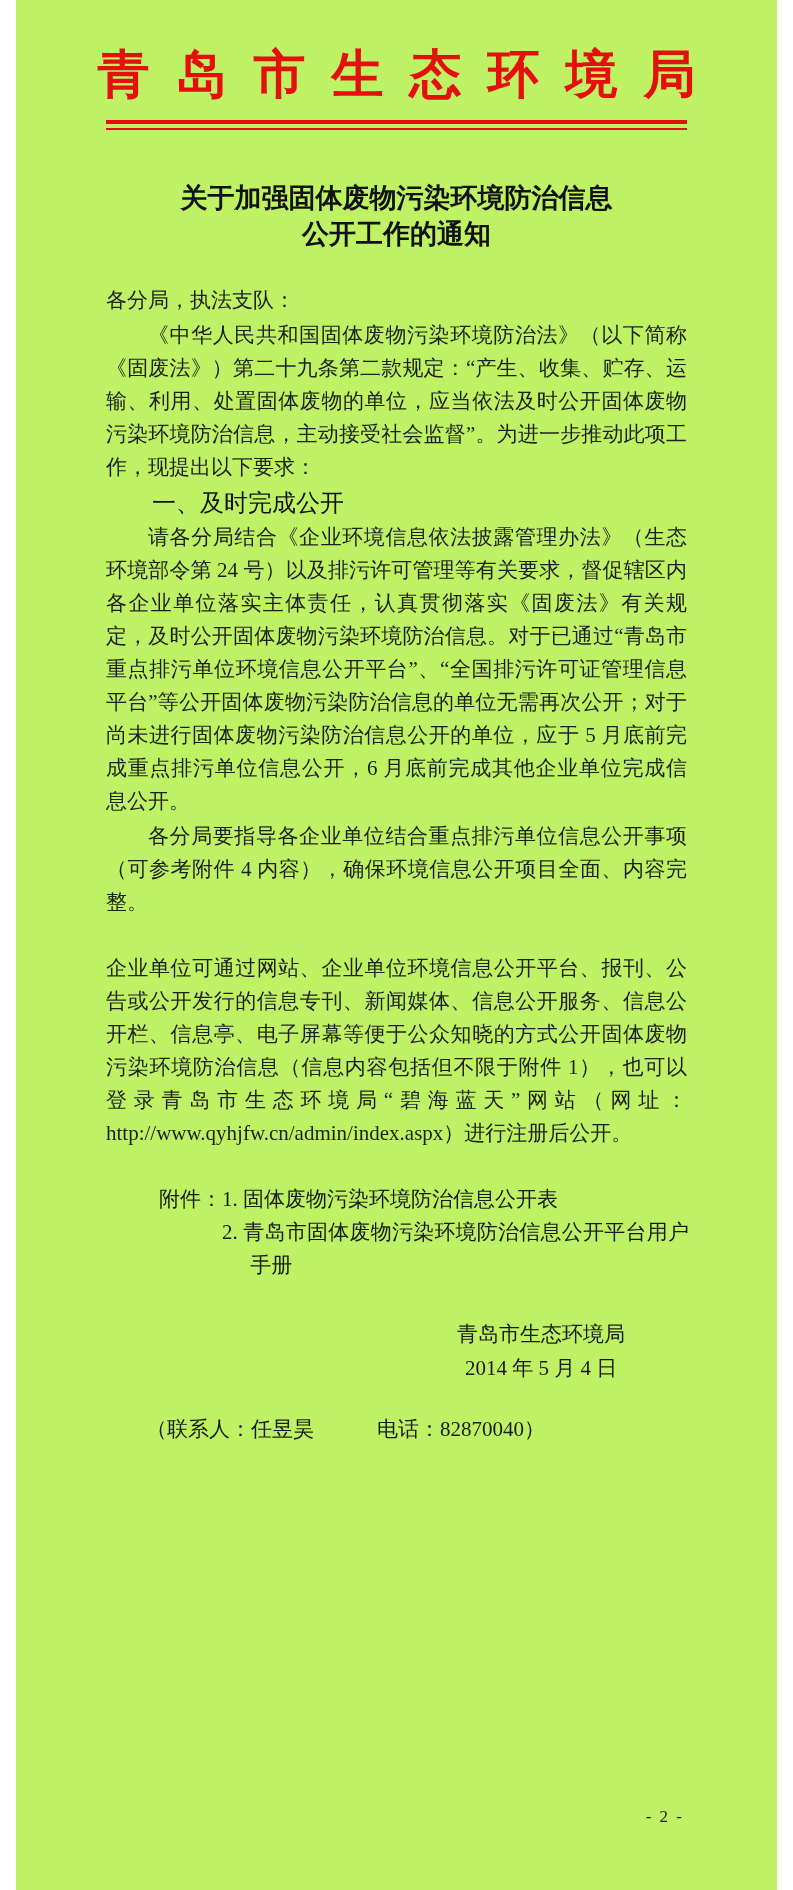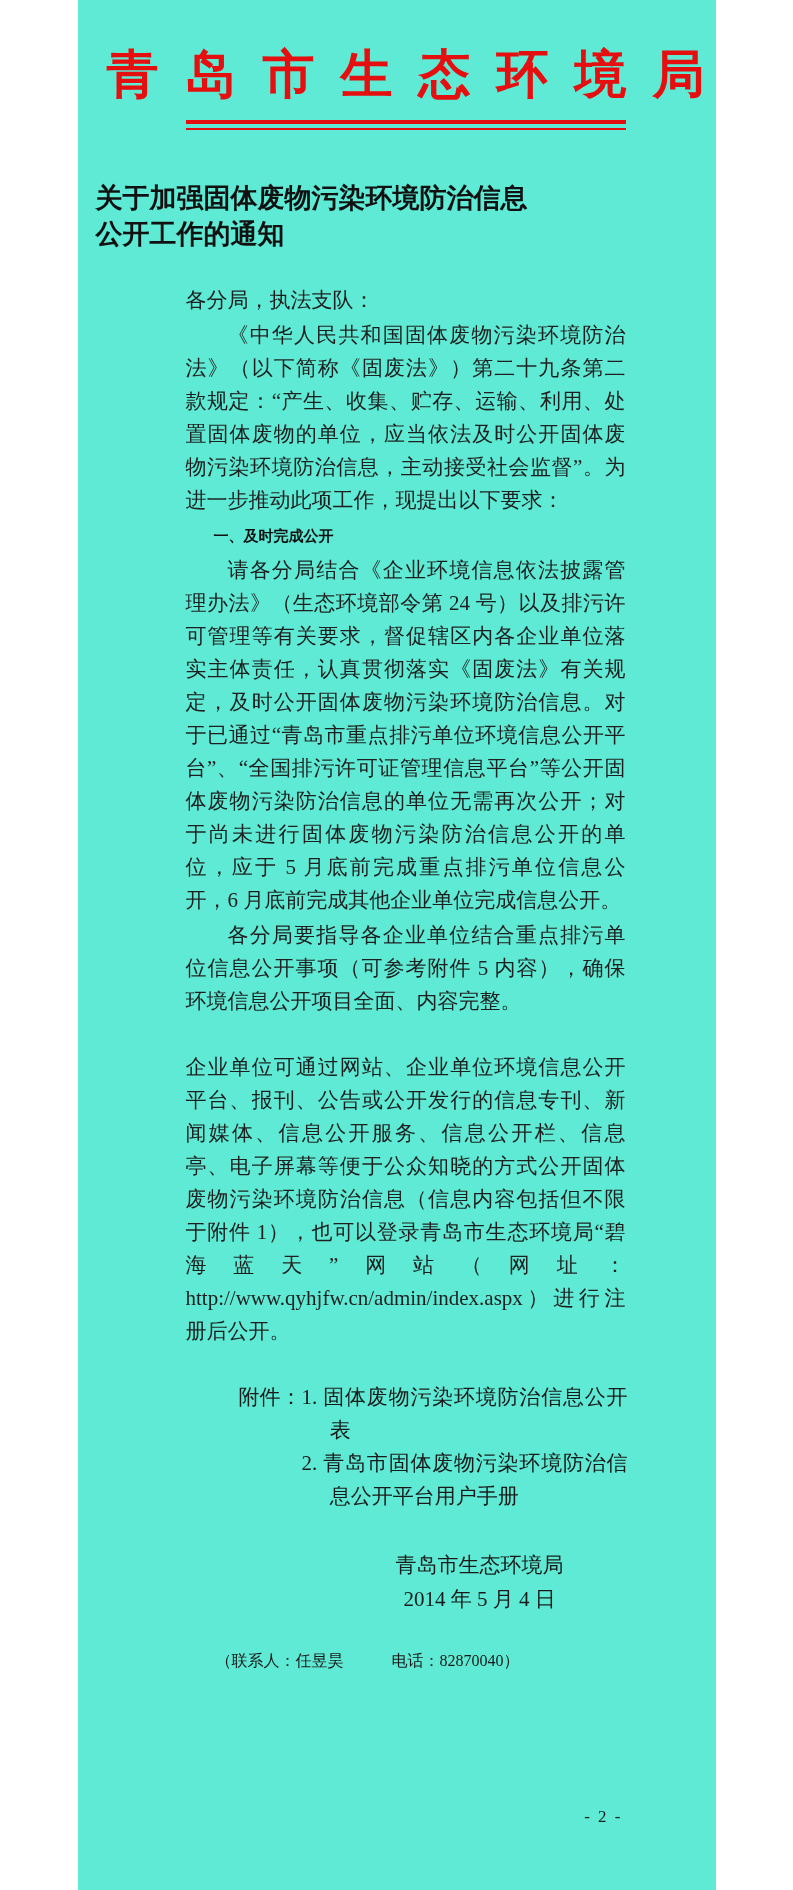--- a/index.html
+++ b/index.html
@@ -1,26 +1,25 @@
 <!DOCTYPE html>
 <html><head>
 <meta charset="utf-8">
 <style>
   * { margin: 0; padding: 0; box-sizing: border-box; }
   html, body { background: #ffffff; }
   .page {
     position: relative;
-    width: 638px;
+    width: 761px;
     height: 1890px;
     margin: 0 auto;
-    background: #5eead4;
+    background: #bef264;
     font-family: "Liberation Serif", "DejaVu Serif", serif;
     color: #1a1a1a;
     overflow: hidden;
-    padding-left: 18px;
   }
   
   .letterhead {
     margin-top: 44px;
     text-align: center;
     color: #e60f0f;
     font-weight: bold;
     font-size: 52px;
     line-height: 1.2;
     letter-spacing: 26px;
@@ -29,41 +28,42 @@
   }
   .letterhead-rule {
     margin: 14px 90px 0 90px;
     border-top: 4px solid #e60f0f;
     border-bottom: 2px solid #e60f0f;
     height: 10px;
   }
   
   .doc-title {
     margin-top: 50px;
+    text-align: center;
     font-size: 27px;
     font-weight: bold;
     line-height: 36px;
     color: #111;
   }
   
   .body {
     margin: 32px 88px 0 88px;
     font-size: 21px;
     line-height: 33px;
     text-align: justify;
     color: #1f1f1f;
   }
   .body p { margin: 2px; }
   .para { text-indent: 2em; }
   .no-indent { text-indent: 0; }
   .gap { margin-top: 33px !important; }
   .section-heading {
     font-family: "Liberation Sans", "DejaVu Sans", sans-serif;
-    font-size: 15px;
-    font-weight: bold;
+    font-size: 24px;
+    font-weight: normal;
     line-height: 33px;
     text-indent: 2em;
     color: #111;
   }
   
   .attachments {
     margin: 33px 88px 0 143px;
     font-size: 21px;
     line-height: 33px;
     display: flex;
@@ -80,21 +80,21 @@
   .signature {
     margin: 35px 152px 0 auto;
     width: fit-content;
     text-align: center;
     font-size: 21px;
     line-height: 34px;
   }
   
   .contact {
     margin: 28px 88px 0 88px;
-    font-size: 16px;
+    font-size: 21px;
     line-height: 33px;
     text-indent: 2em;
   }
   
   .page-number {
     position: absolute;
     right: 93px;
     bottom: 63px;
     font-size: 17px;
     letter-spacing: 2px;
@@ -115,21 +115,21 @@
     <div>公开工作的通知</div>
   </div>
 
   <div class="body">
     <p class="no-indent">各分局，执法支队：</p>
     <p class="para">《中华人民共和国固体废物污染环境防治法》（以下简称《固废法》）第二十九条第二款规定：“产生、收集、贮存、运输、利用、处置固体废物的单位，应当依法及时公开固体废物污染环境防治信息，主动接受社会监督”。为进一步推动此项工作，现提出以下要求：</p>
 
     <h3 class="section-heading">一、及时完成公开</h3>
     <p class="para">请各分局结合《企业环境信息依法披露管理办法》（生态环境部令第 24 号）以及排污许可管理等有关要求，督促辖区内各企业单位落实主体责任，认真贯彻落实《固废法》有关规定，及时公开固体废物污染环境防治信息。对于已通过“青岛市重点排污单位环境信息公开平台”、“全国排污许可证管理信息平台”等公开固体废物污染防治信息的单位无需再次公开；对于尚未进行固体废物污染防治信息公开的单位，应于 5 月底前完成重点排污单位信息公开，6 月底前完成其他企业单位完成信息公开。</p>
 
-    <p class="para">各分局要指导各企业单位结合重点排污单位信息公开事项（可参考附件 5 内容），确保环境信息公开项目全面、内容完整。</p>
+    <p class="para">各分局要指导各企业单位结合重点排污单位信息公开事项（可参考附件 4 内容），确保环境信息公开项目全面、内容完整。</p>
     <p class="no-indent gap">企业单位可通过网站、企业单位环境信息公开平台、报刊、公告或公开发行的信息专刊、新闻媒体、信息公开服务、信息公开栏、信息亭、电子屏幕等便于公众知晓的方式公开固体废物污染环境防治信息（信息内容包括但不限于附件 1），也可以登录青岛市生态环境局“碧海蓝天”网站（网址：http://www.qyhjfw.cn/admin/index.aspx）进行注册后公开。</p>
 
   </div>
 
   <div class="attachments">
     <span class="attachments-label">附件：</span>
     <div class="attachment-items">
       <div class="attachment-item">1. 固体废物污染环境防治信息公开表</div>
       <div class="attachment-item">2. 青岛市固体废物污染环境防治信息公开平台用户手册</div>
     </div>

